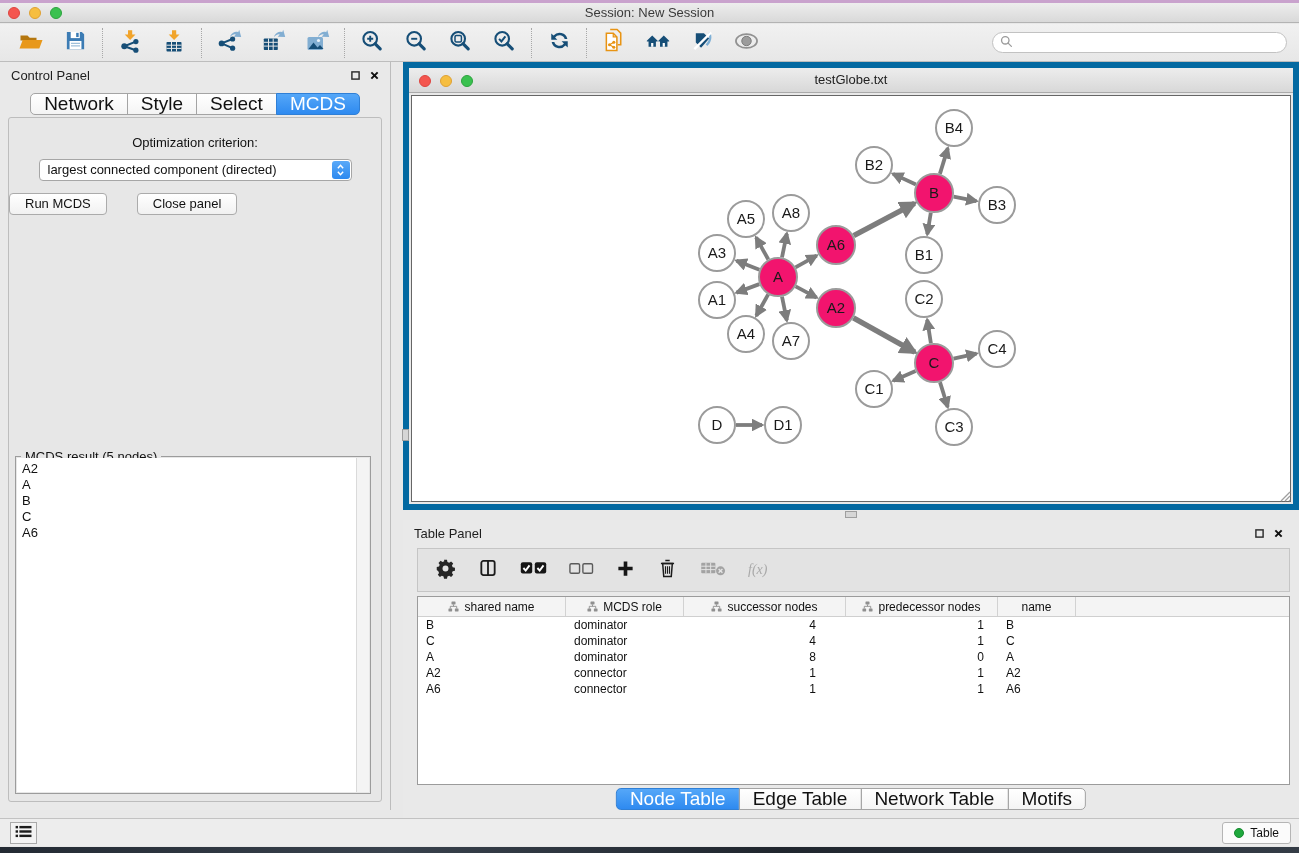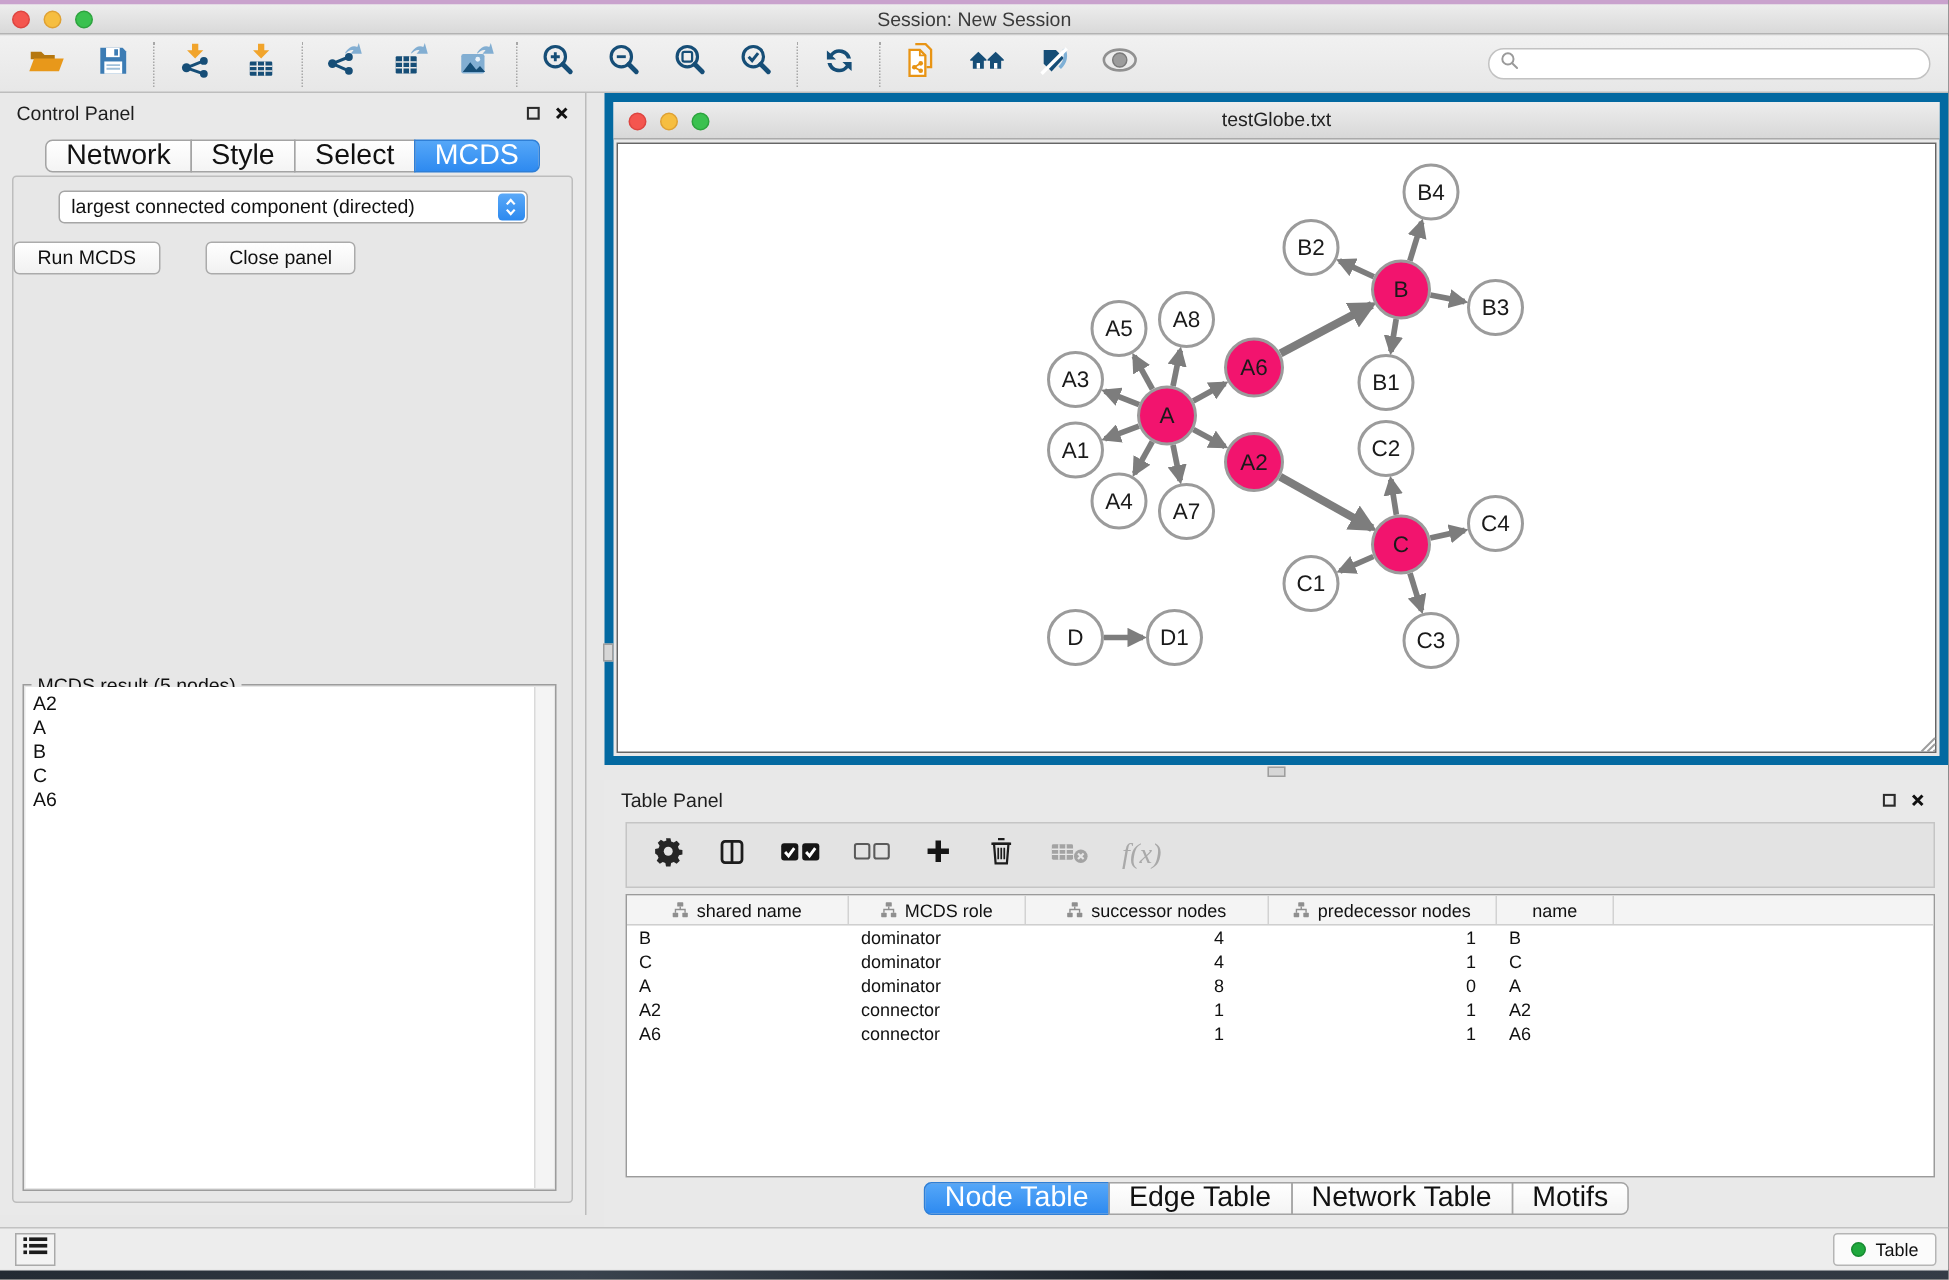--- a/index.html
+++ b/index.html
@@ -86,21 +86,21 @@
   .resize-grip { position:absolute; right:2px; bottom:2px; width:14px; height:14px; }
   .thumb-v { position:absolute; left:402px; top:429px; width:7px; height:12px; background:#d6d6d6; border:1px solid #9e9e9e; }
   .thumb-h { position:absolute; left:845px; top:511px; width:12px; height:7px; background:#d6d6d6; border:1px solid #9e9e9e; }
   
   .table-panel { position:absolute; left:403px; top:520px; width:896px; height:298px; background:#e9e9e9; }
   .tp-toolbar {
     position:absolute; left:14px; right:9px; top:28px; height:44px; background:#e3e3e3;
     border:1px solid #c5c5c5; display:flex; align-items:center; gap:22px; padding-left:17px;
   }
   .tp-btn { display:flex; align-items:center; justify-content:center; cursor:default; }
-  .fx-label { font-family:"Liberation Serif", serif; font-style:italic; font-size:19px; color:#a9a9a9; }
+  .fx-label { font-family:"Liberation Serif", serif; font-style:italic; font-size:14px; color:#a9a9a9; }
   .tp-tablewrap { position:absolute; left:14px; right:9px; top:76px; bottom:33px; background:#fff; border:1px solid #9b9b9b; overflow:hidden; }
   .tbl-header { display:flex; height:20px; background:#f4f4f4; border-bottom:1px solid #cfcfcf; }
   .tbl-hcell { display:flex; align-items:center; justify-content:center; gap:5px; font-size:12px; color:#111; border-right:1px solid #d2d2d2; }
   .tbl-hcell.fill { flex:1; border-right:none; }
   .tbl-row { display:flex; height:16px; line-height:16px; font-size:12px; color:#111; }
   .tbl-cell { overflow:hidden; white-space:nowrap; }
   .bottom-tabs { position:absolute; left:50%; transform:translateX(-50%); bottom:8px; display:flex; }
   
   .statusbar { position:absolute; left:0; top:818px; right:0; height:28px; background:#ededed; border-top:1px solid #c2c2c2; }
   .list-btn {
@@ -295,20 +295,21 @@
             </svg></span>
       </span>
     </div>
     <div class="seg-tabs" id="cp-tabs">
         <span class="seg-tab">Network</span>
         <span class="seg-tab">Style</span>
         <span class="seg-tab">Select</span>
         <span class="seg-tab selected">MCDS</span>
       </div>
     <div class="cp-content">
+      <div class="opt-label">Optimization criterion:</div>
       <div class="combo">
         <span>largest connected component (directed)</span>
         <span class="spinner">
             <svg viewBox="0 0 10 16" width="9" height="14">
               <path d="M2 6l3-3.4L8 6" fill="none" stroke="#fff" stroke-width="1.7"></path>
               <path d="M2 10l3 3.4L8 10" fill="none" stroke="#fff" stroke-width="1.7"></path>
             </svg>
           </span>
       </div>
       <div class="btn-row">

